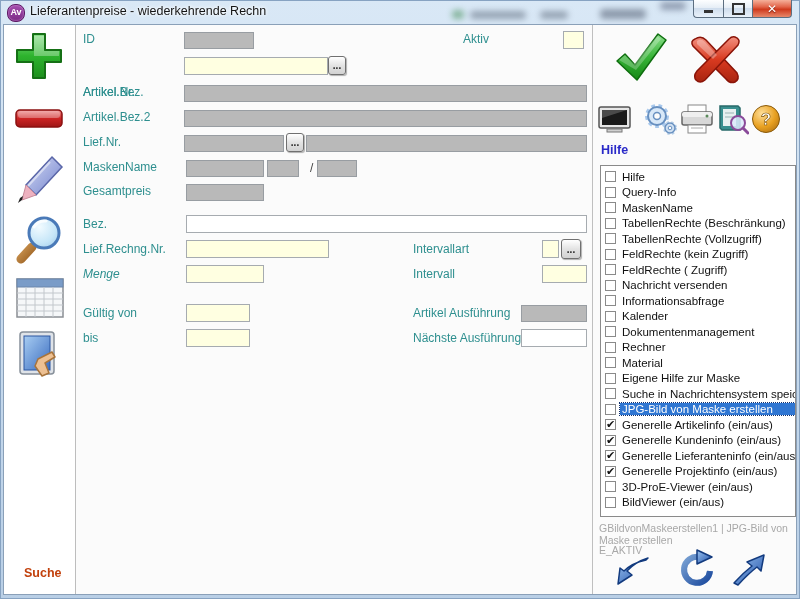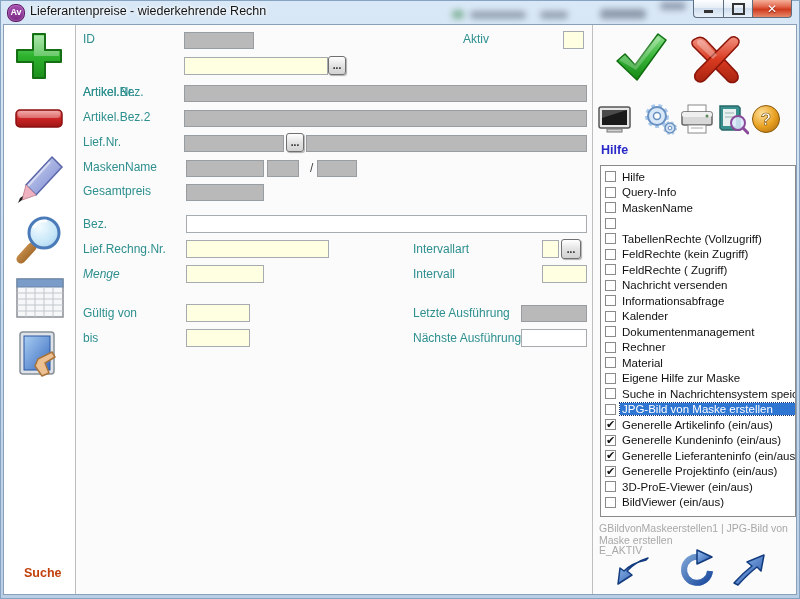--- a/index.html
+++ b/index.html
@@ -205,21 +205,21 @@
     <input class="fld yellow" style="left: 538px; top: 215px; width: 17px;" value="">
     <button class="browse-btn" style="left:557px;top:214px;width:20px;height:20px;">...</button>
 
     <span class="lbl" style="left:79px;top:242px;font-style:italic;">Menge</span>
     <input class="fld yellow" style="left: 182px; top: 240px; width: 78px;" value="">
     <span class="lbl" style="left:409px;top:242px;">Intervall</span>
     <input class="fld yellow" style="left: 538px; top: 240px; width: 45px;" value="">
 
     <span class="lbl" style="left:79px;top:281px;">Gültig von</span>
     <input class="fld yellow" style="left: 182px; top: 279px; width: 64px;" value="">
-    <span class="lbl" style="left:409px;top:281px;">Letzte Ausführung</span>
+    <span class="lbl" style="left:409px;top:281px;">Artikel Ausführung</span>
     <div class="fld gray" style="left:517px;top:280px;width:66px;"></div>
 
     <span class="lbl" style="left:79px;top:306px;">bis</span>
     <input class="fld yellow" style="left: 182px; top: 304px; width: 64px;" value="">
     <span class="lbl" style="left:409px;top:306px;">Nächste Ausführung</span>
     <input class="fld white" style="left: 517px; top: 304px; width: 66px;" value="">
 
     <div class="v-sep" style="left:588px;"></div>
 
     <button class="icon-btn" style="left:606px;top:5px;">
@@ -314,20 +314,21 @@
         <div class="opt">
           <span class="cb"></span>
           <span class="opt-label">Query-Info</span>
         </div>
         <div class="opt">
           <span class="cb"></span>
           <span class="opt-label">MaskenName</span>
         </div>
         <div class="opt">
           <span class="cb"></span>
+          <span class="opt-label">TabellenRechte (Beschränkung)</span>
         </div>
         <div class="opt">
           <span class="cb"></span>
           <span class="opt-label">TabellenRechte (Vollzugriff)</span>
         </div>
         <div class="opt">
           <span class="cb"></span>
           <span class="opt-label">FeldRechte (kein Zugriff)</span>
         </div>
         <div class="opt">

